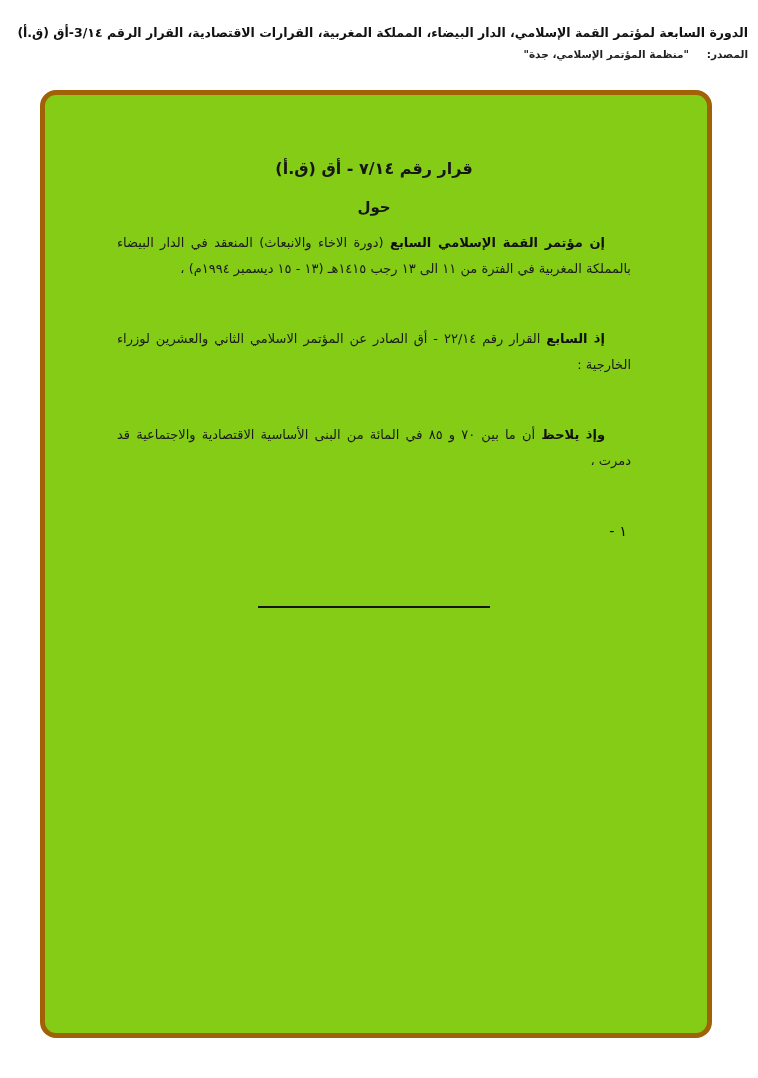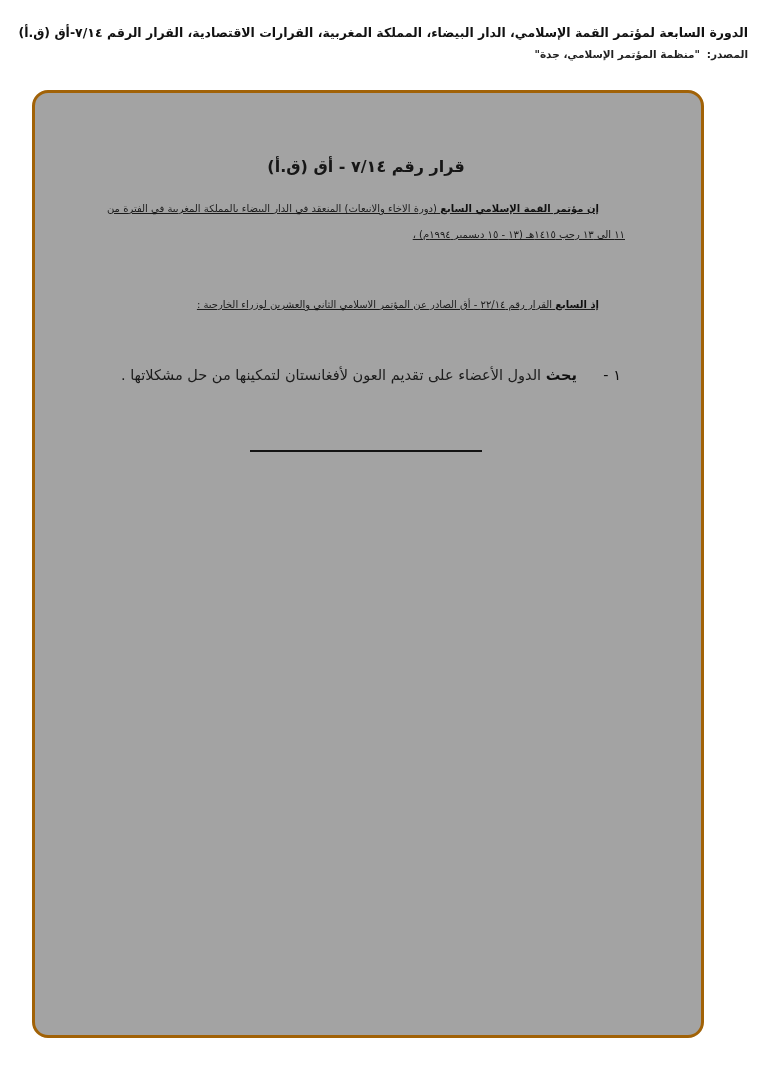--- a/index.html
+++ b/index.html
@@ -30,33 +30,33 @@
     font-size: 12.5px;
     font-weight: bold;
     line-height: 1.5;
   }
   .scan-header .hl2 {
     margin-top: 5px;
     font-size: 10.5px;
     font-weight: bold;
     color: #222;
   }
-  .scan-header .hl2 .src-label { margin-left: 3px; }
+  .scan-header .hl2 .src-label { margin-left: 14px; }
 
   
   .frame {
     position: absolute;
-    left: 32px;
+    left: 40px;
     top: 90px;
     width: 672px;
     height: 948px;
-    border: 3px solid #a16207;
+    border: 5px solid #a16207;
     border-radius: 16px;
     box-sizing: border-box;
-    background: #a3a3a3;
+    background: #84cc16;
   }
 
   
   .doc {
     direction: rtl;
     text-align: right;
     color: #1b1b1b;
     padding: 64px 76px 0 72px;
   }
   .title {
@@ -68,25 +68,24 @@
   .t2 { font-size: 15px; margin-bottom: 14px; }
   .t3 {
     font-size: 16px;
     margin-bottom: 46px;
     text-decoration: underline;
     text-underline-offset: 6px;
     text-decoration-thickness: 1.5px;
   }
   .para {
     margin: 0 0 44px 0;
-    font-size: 10px;
+    font-size: 13px;
     line-height: 26px;
     text-align: justify;
     text-indent: 26px;
-    text-decoration: underline;
   }
   .lead { font-weight: bold; color: #101010; }
   .item {
     display: flex;
     gap: 16px;
     font-size: 14.5px;
     line-height: 26px;
     margin: 0 4px 0 0;
   }
   .item .num {
@@ -100,51 +99,52 @@
     background: #141414;
     margin: 62px auto 0 auto;
   }
 </style>
 </head>
 <body>
 
 <div class="page">
 
   <header class="scan-header">
-    <div class="hl1">الدورة السابعة لمؤتمر القمة الإسلامي، الدار البيضاء، المملكة المغربية، القرارات الاقتصادية، القرار الرقم ٧/١٤-أق (ق.أ)</div>
+    <div class="hl1">الدورة السابعة لمؤتمر القمة الإسلامي، الدار البيضاء، المملكة المغربية، القرارات الاقتصادية، القرار الرقم 3/١٤-أق (ق.أ)</div>
     <div class="hl2">
       <span class="src-label">المصدر:</span>
       <span>"منظمة المؤتمر الإسلامي، جدة"</span>
     </div>
   </header>
 
   <div class="frame">
     <div class="doc">
 
       <div class="title t1">قرار رقم ٧/١٤ - أق (ق.أ)</div>
+      <div class="title t2">حول</div>
 
       <p class="para">
         <span class="lead">إن مؤتمر القمة الإسلامي السابع</span>
         <span>(دورة الاخاء والانبعاث) المنعقد في الدار البيضاء بالمملكة المغربية في الفترة من ١١ الى ١٣ رجب ١٤١٥هـ (١٣ - ١٥ ديسمبر ١٩٩٤م) ،</span>
       </p>
 
       <p class="para">
         <span class="lead">إذ السابع</span>
         <span>القرار رقم ٢٢/١٤ - أق الصادر عن المؤتمر الاسلامي الثاني والعشرين لوزراء الخارجية :</span>
       </p>
 
 
+      <p class="para">
+        <span class="lead">وإذ يلاحظ</span>
+        <span>أن ما بين ٧٠ و ٨٥ في المائة من البنى الأساسية الاقتصادية والاجتماعية قد دمرت ،</span>
+      </p>
 
 
       <div class="item">
         <span class="num">١ -</span>
-        <span>
-          <span class="lead">يحث</span>
-          <span>الدول الأعضاء على تقديم العون لأفغانستان لتمكينها من حل مشكلاتها .</span>
-        </span>
       </div>
 
       <div class="rule"></div>
 
     </div>
   </div>
 
 </div>
 
 </body></html>

